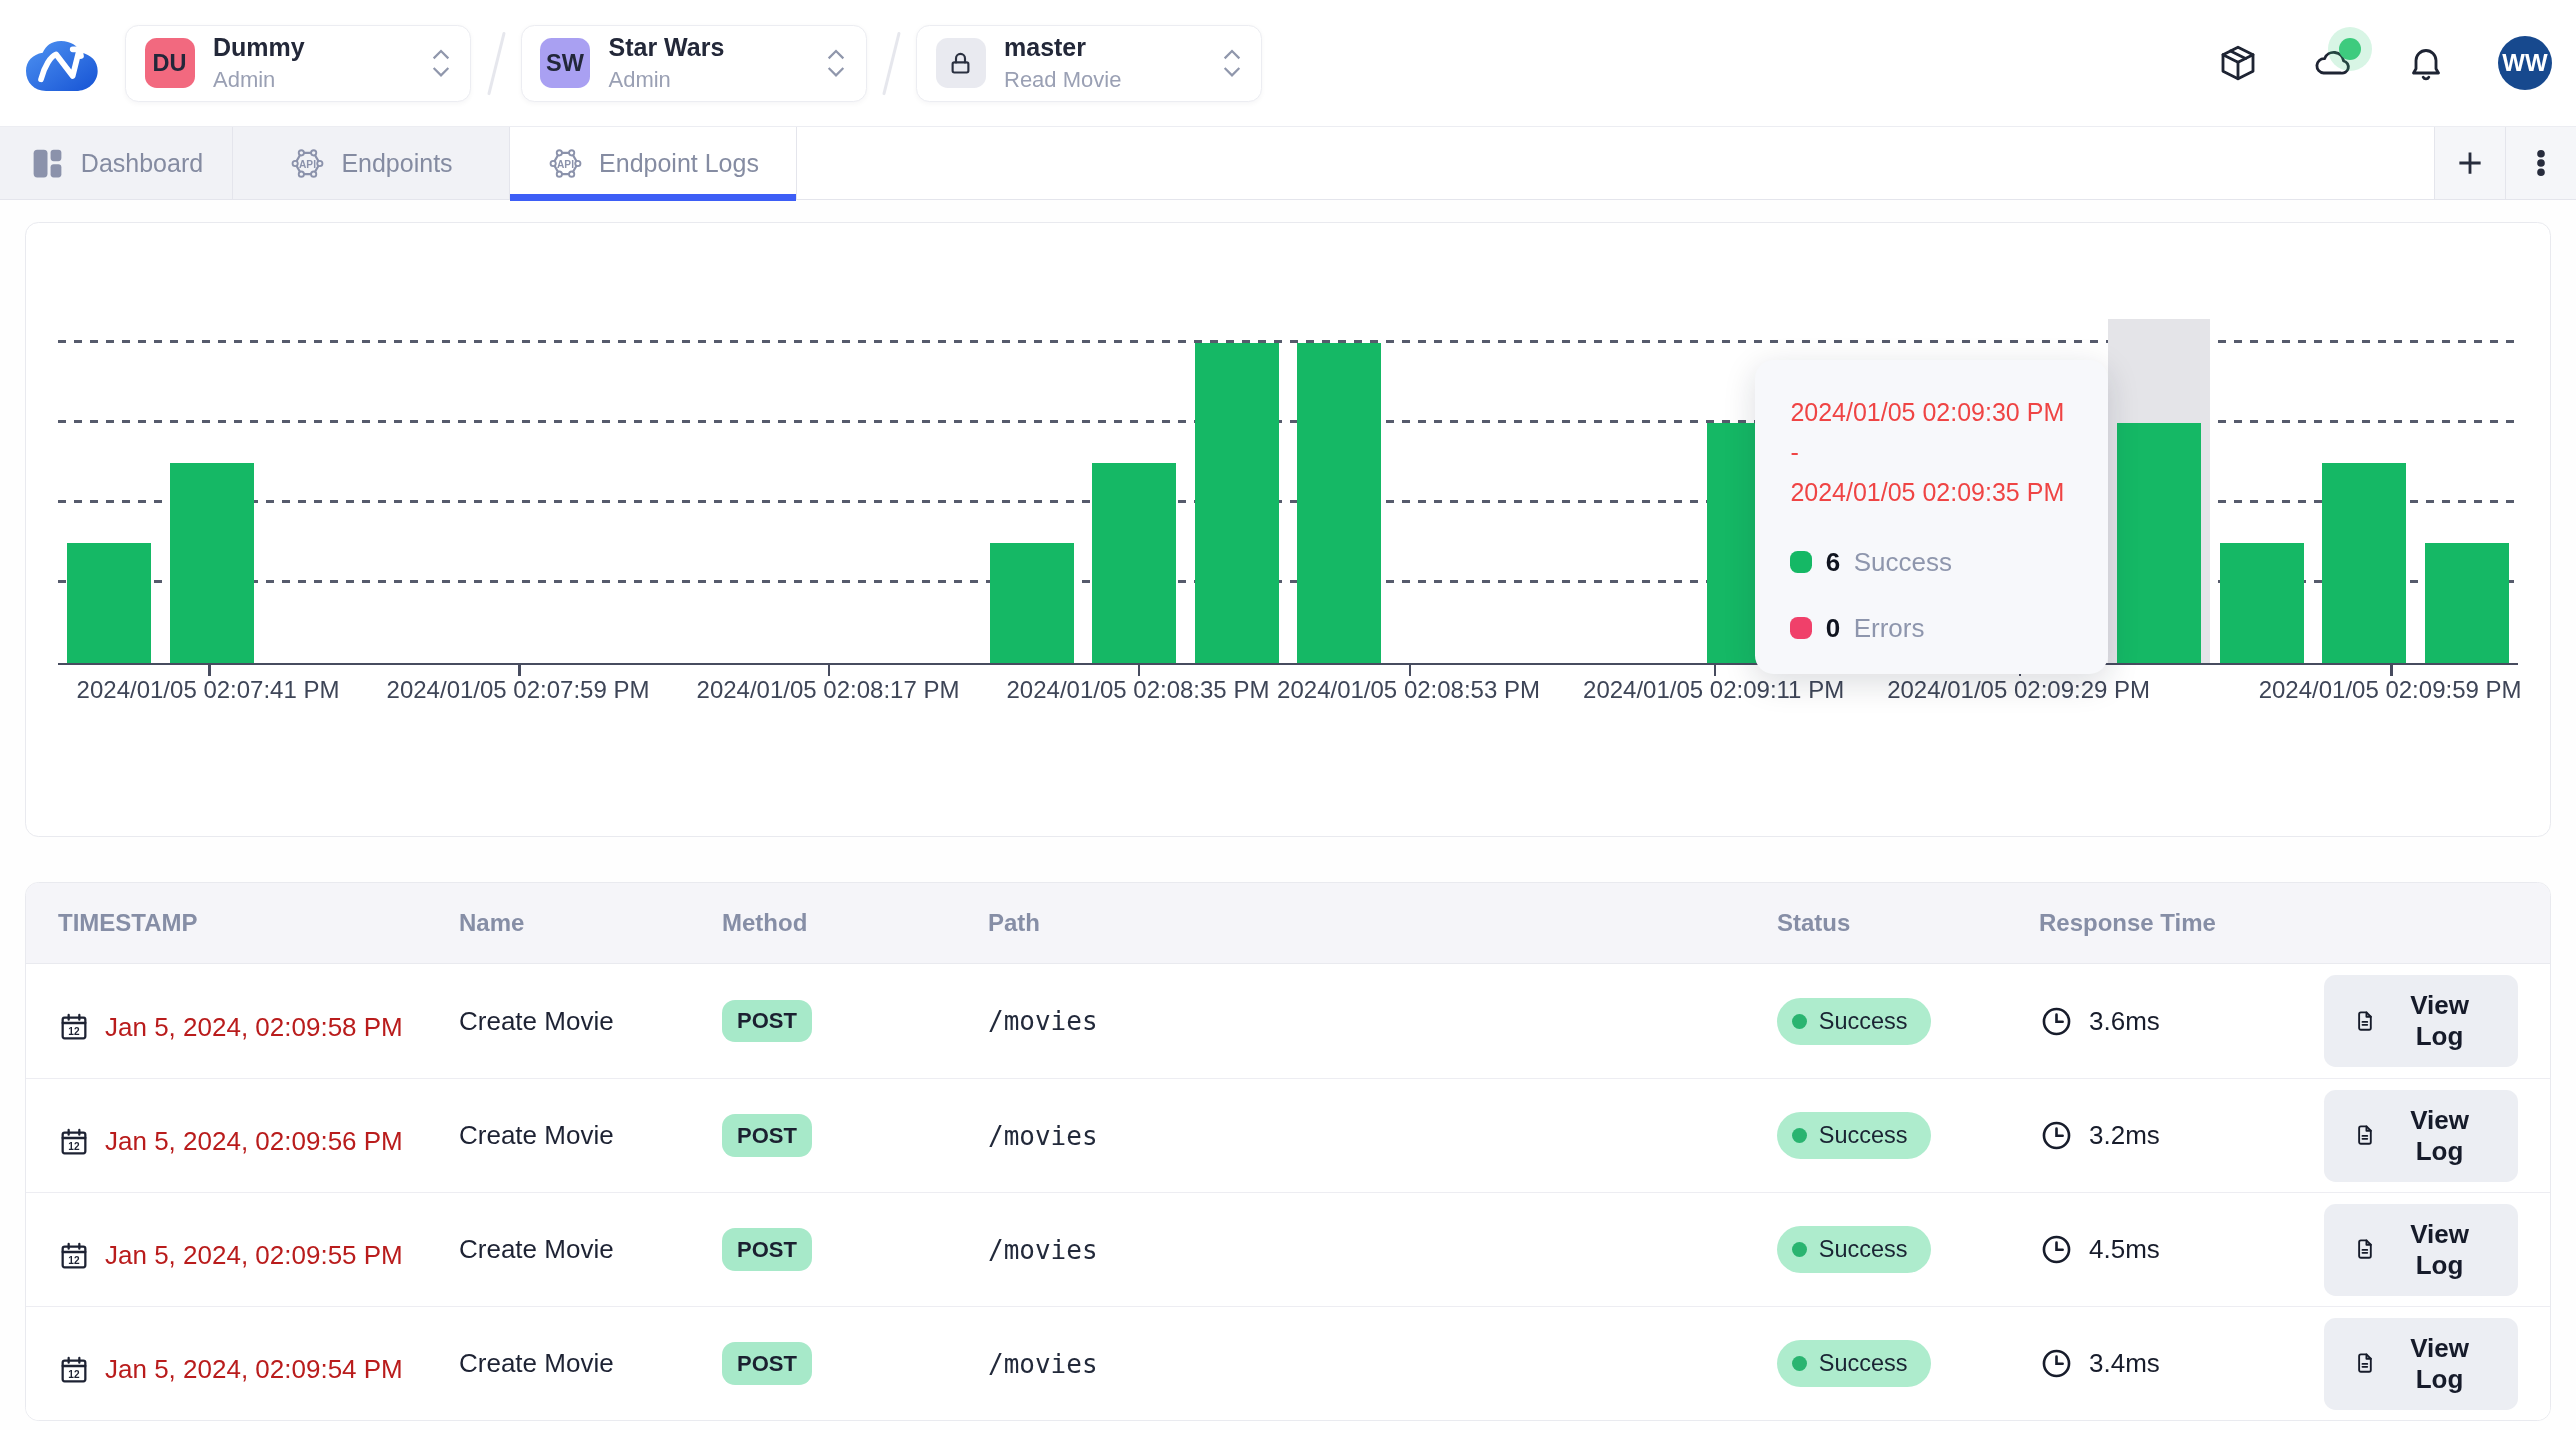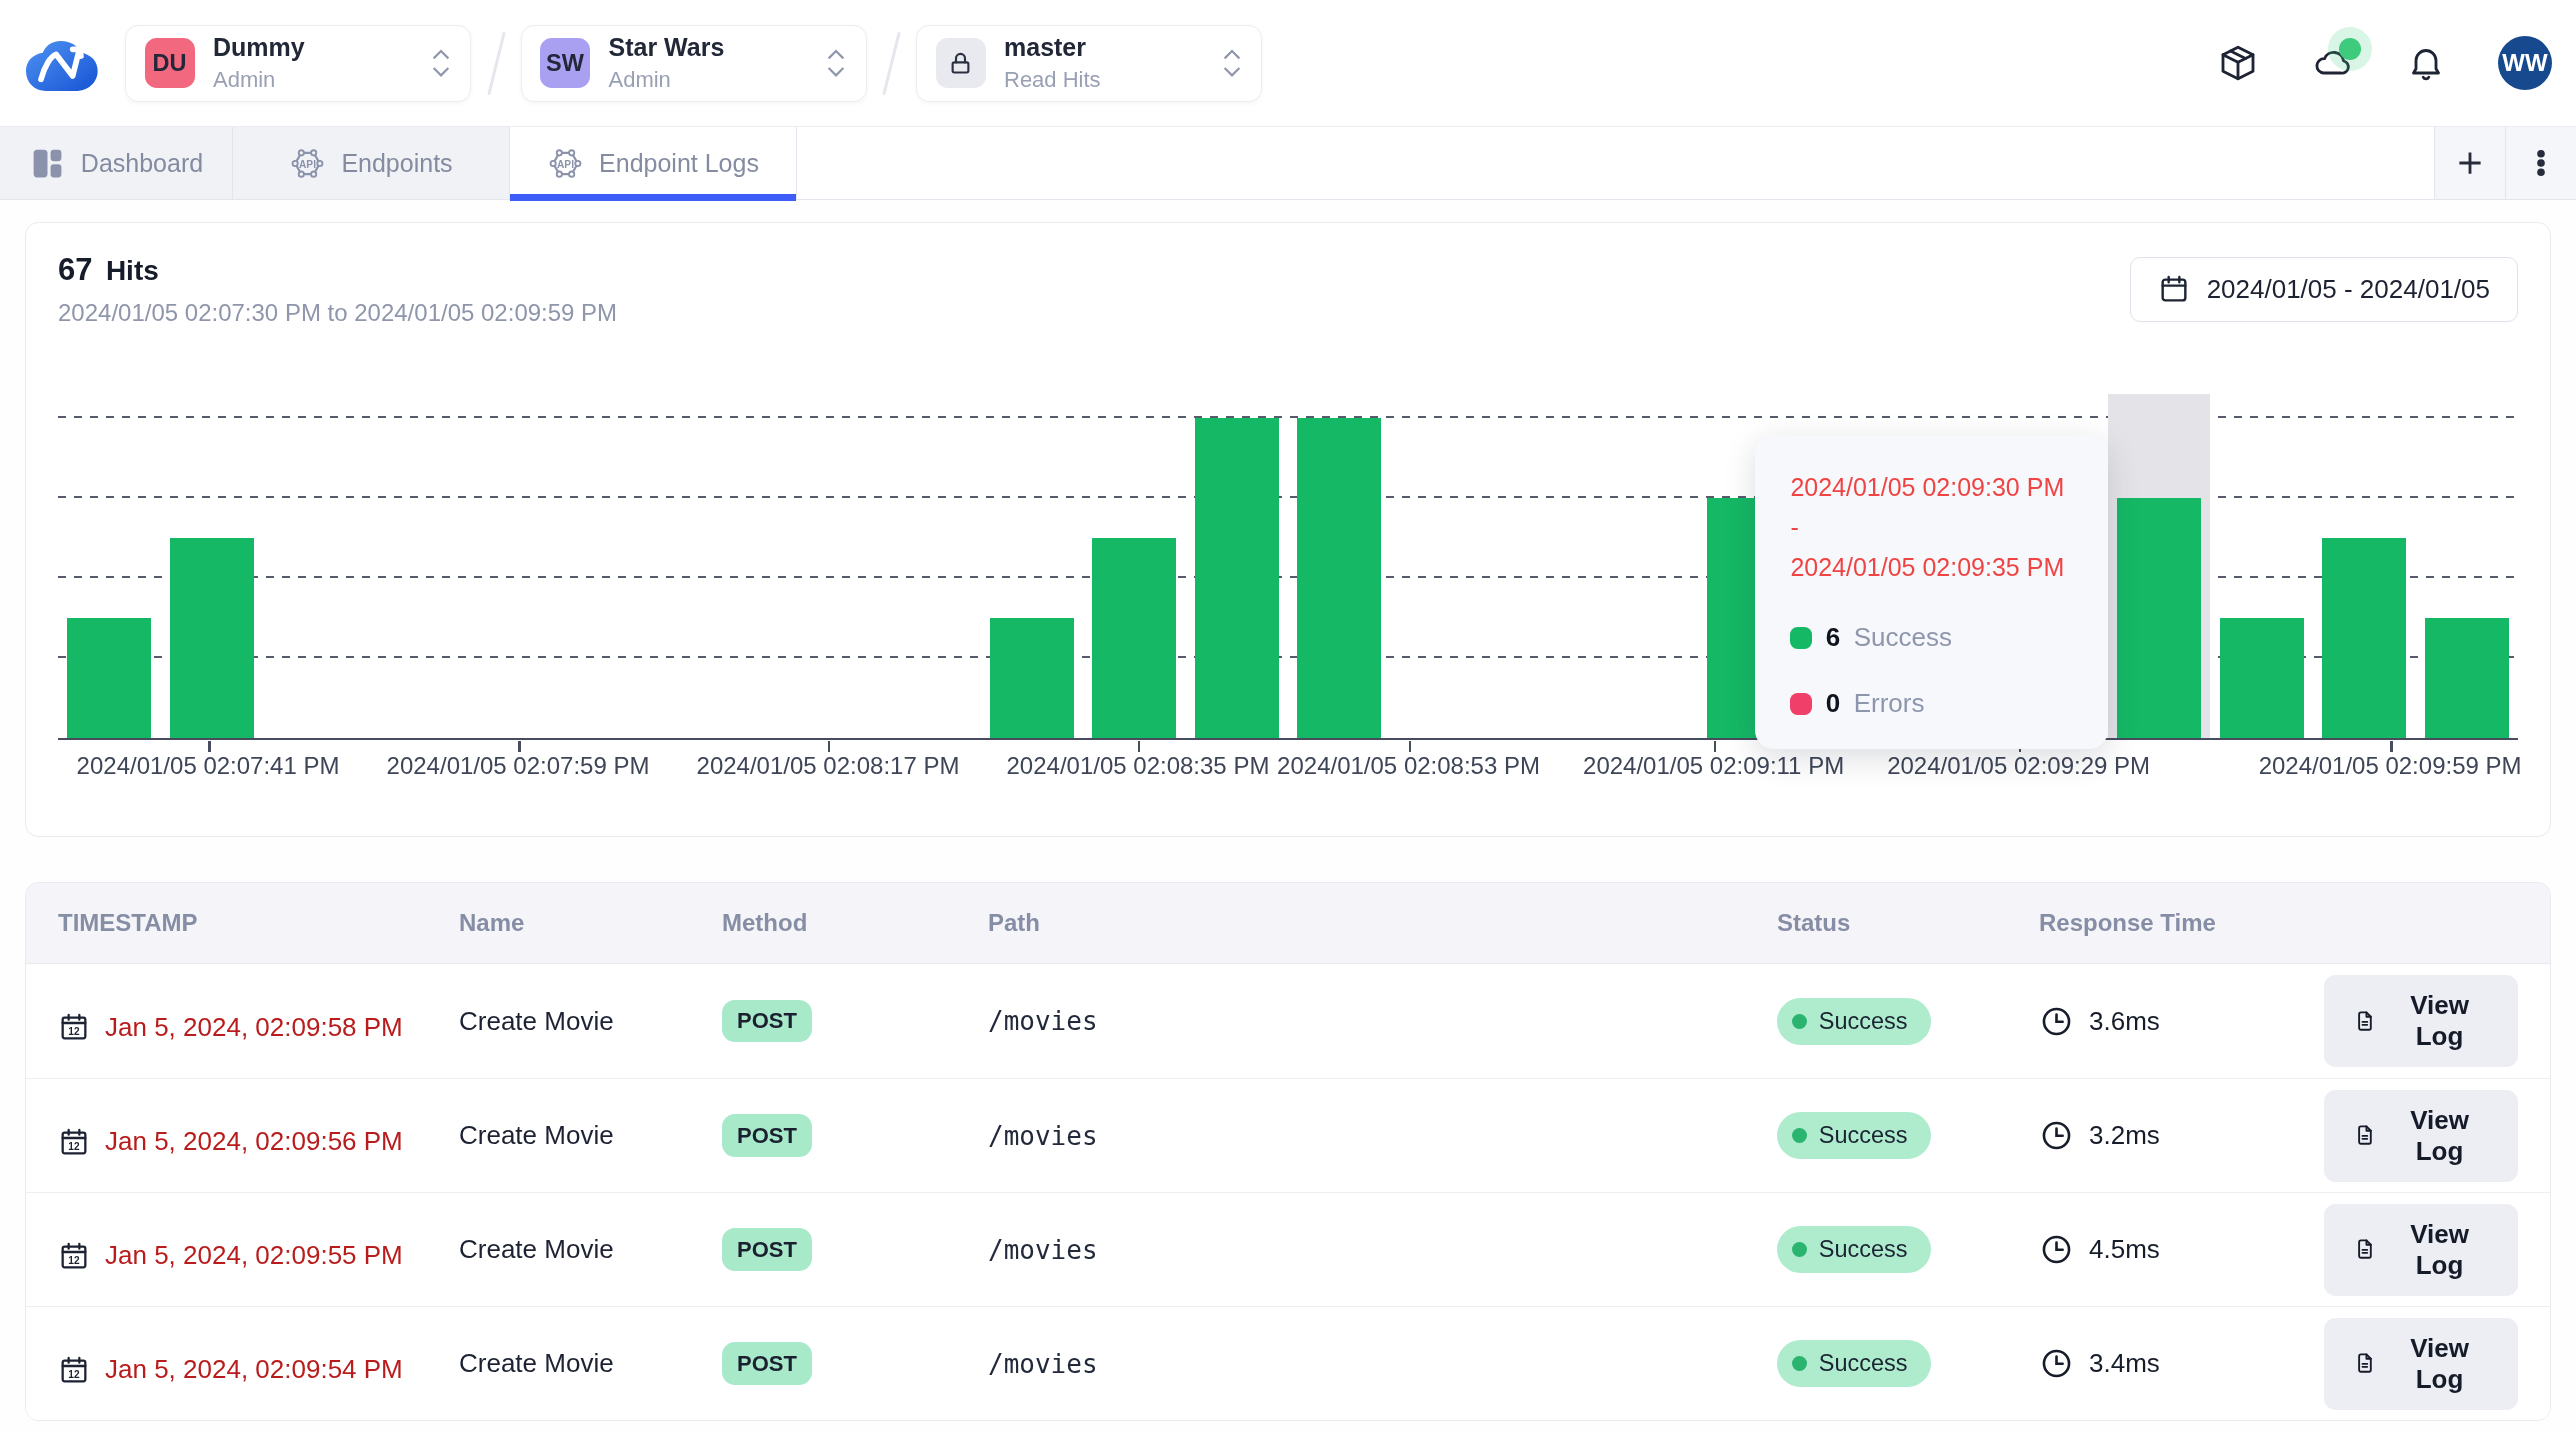--- a/index.html
+++ b/index.html
@@ -165,21 +165,21 @@
     <div class="slash"></div>
     <div class="ws-card">
       <div class="ws-badge b3">
         <svg viewBox="0 0 24 24" style="width:27px;height:27px;stroke:#2a3040;stroke-width:1.9;fill:none;stroke-linecap:round;">
           <rect x="5" y="11" width="14" height="9" rx="1.5"></rect>
             <path d="M8 11V7.5a4 4 0 0 1 8 0V11"></path>
         </svg>
       </div>
       <div class="ws-text">
         <span class="ws-name">master</span>
-        <span class="ws-role">Read Hits</span>
+        <span class="ws-role">Read Movie</span>
       </div>
       <div class="ws-chevrons">
         <svg viewBox="0 0 24 14">
             <polyline points="4,11 12,3 20,11"></polyline>
           </svg>
         <svg viewBox="0 0 24 14">
             <polyline points="4,3 12,11 20,3"></polyline>
           </svg>
       </div>
     </div>
@@ -260,36 +260,20 @@
       <circle cx="12" cy="5.5" r="1.7"></circle>
         <circle cx="12" cy="12" r="1.7"></circle>
         <circle cx="12" cy="18.5" r="1.7"></circle>
     </svg>
   </div>
 </nav>
 
 <main class="content">
 
   <section class="card chart-card">
-    <div class="chart-head">
-      <div>
-        <div class="hits-line">
-          <span class="hits-num">67</span>
-          <span class="hits-word">Hits</span>
-        </div>
-        <div class="hits-range">2024/01/05 02:07:30 PM to 2024/01/05 02:09:59 PM</div>
-      </div>
-      <button class="date-btn">
-        <svg viewBox="0 0 24 24">
-          <rect x="3.5" y="5" width="17" height="15.5" rx="2"></rect>
-            <path d="M8 3v4M16 3v4M3.5 9.5h17"></path>
-        </svg>
-        <span>2024/01/05 - 2024/01/05</span>
-      </button>
-    </div>
 
     <div class="plot">
 
       <div class="tooltip">
         <div class="tt-range">
           <div>2024/01/05 02:09:30 PM -</div>
           <div>2024/01/05 02:09:35 PM</div>
         </div>
         <div class="tt-row">
           <span class="tt-dot ok"></span>

